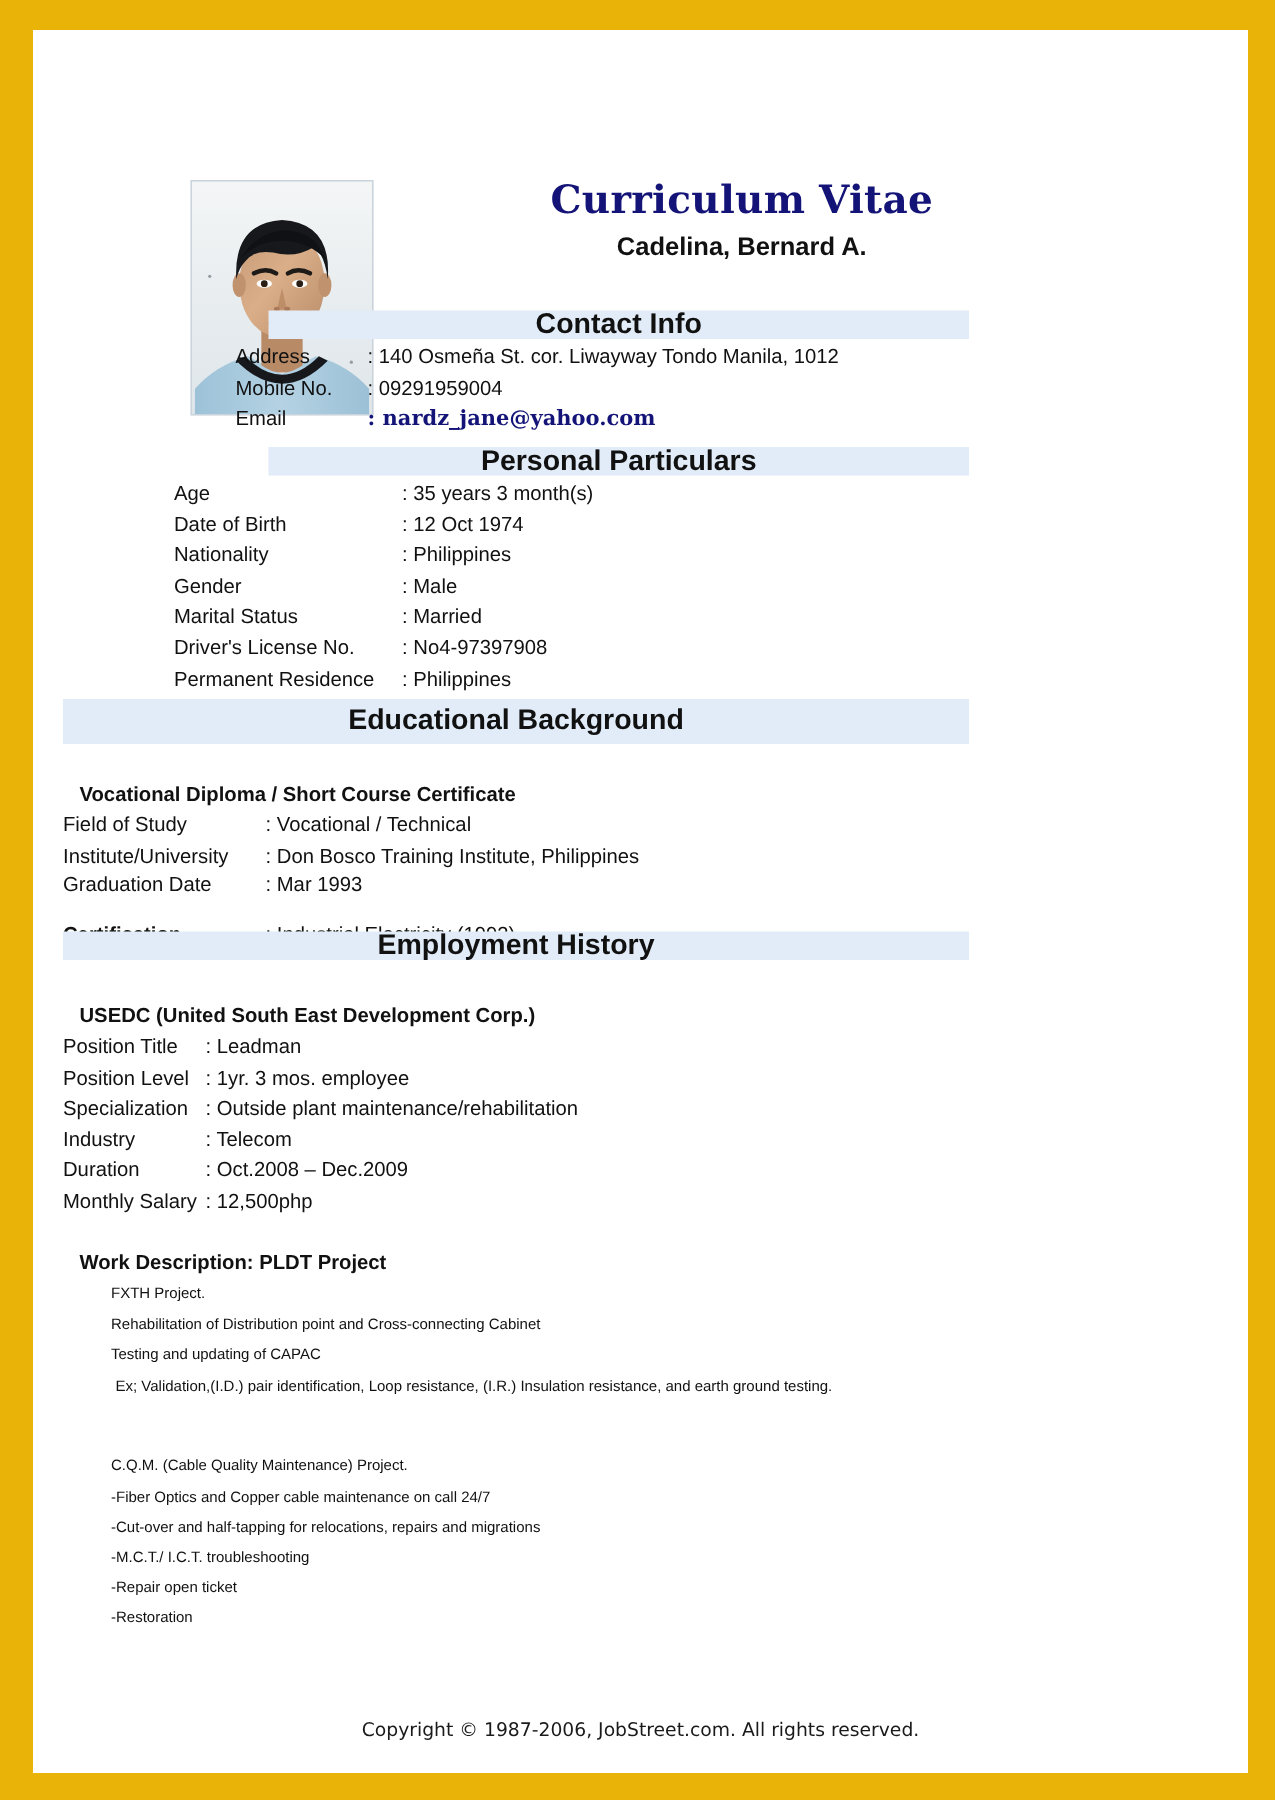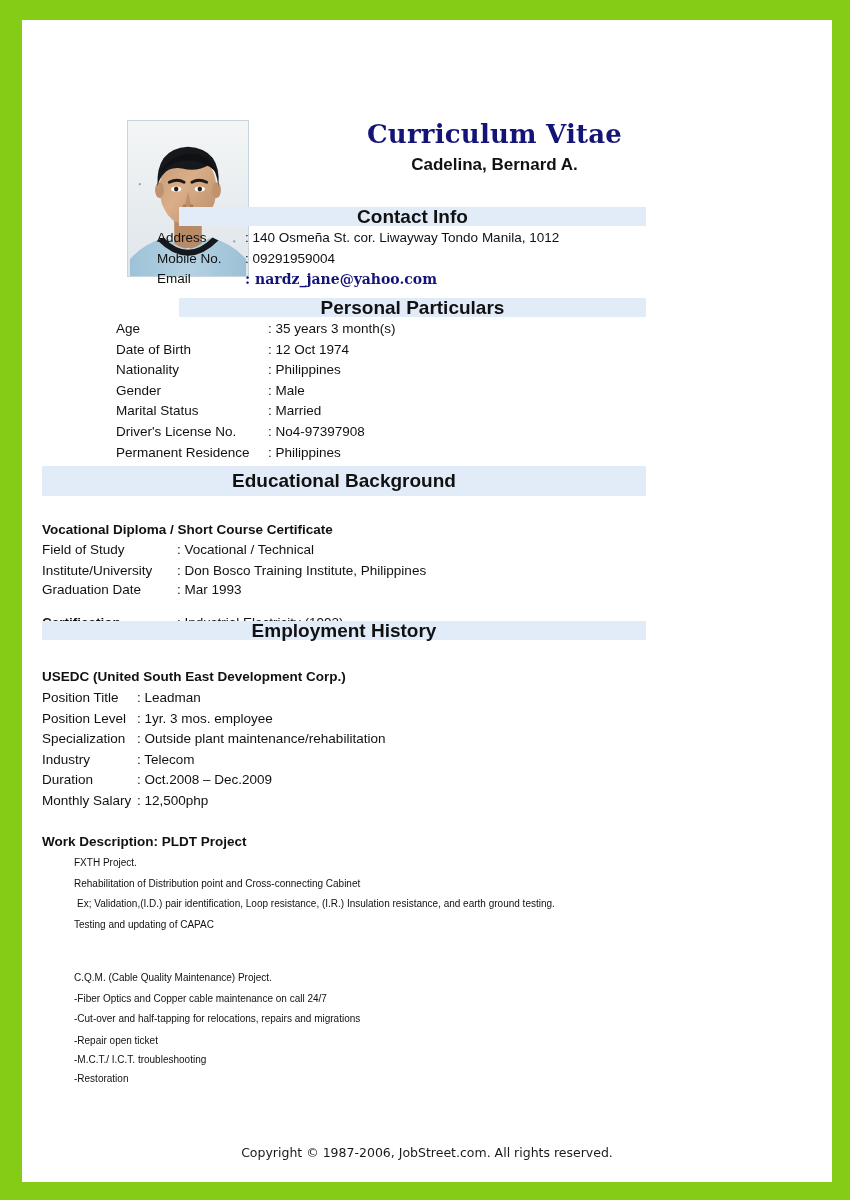--- a/index.html
+++ b/index.html
@@ -12,21 +12,21 @@
     height: 1200px;
     font-family: "Liberation Sans", sans-serif;
     overflow: hidden;
   }
 
   
   #page {
     position: relative;
     width: 850px;
     height: 1200px;
-    background: #84cc16;
+    background: #eab308;
     box-sizing: border-box;
     padding: 20px 18px 18px 22px;
   }
   #sheet {
     position: relative;
     width: 100%;
     height: 100%;
     background: #ffffff;
     box-sizing: border-box;
     overflow: hidden;
@@ -103,20 +103,21 @@
   }
   .frow .lbl { flex: 0 0 auto; }
   .frow .val { flex: 1 1 auto; }
   .frow.bold .lbl, .frow.bold .val { font-weight: bold; margin-top: 16px; }
 
   .subhead {
     font-size: 13.5px;
     font-weight: bold;
     color: #111111;
     line-height: 20px;
+    margin-left: 11px;
   }
 
   .para {
     font-size: 10px;
     color: #111111;
     line-height: 20.5px;
     margin-left: 32px;
   }
 
   
@@ -334,29 +335,29 @@
       <div class="frow">
         <span class="lbl">Monthly Salary</span>
         <span class="val">: 12,500php</span>
       </div>
     </div>
 
     <div class="blk" id="work-desc">
       <div class="subhead" style="line-height:22px">Work Description: PLDT Project</div>
       <div class="para">FXTH  Project.</div>
       <div class="para">Rehabilitation of Distribution point and Cross-connecting Cabinet</div>
+      <div class="para">Testing and updating of CAPAC</div>
       <div class="para wrap-para"> Ex; Validation,(I.D.) pair identification, Loop resistance, (I.R.) Insulation resistance, and  earth ground testing.</div>
-      <div class="para">Testing and updating of CAPAC</div>
     </div>
 
     <div class="blk" id="cqm-desc">
       <div class="para">C.Q.M. (Cable Quality Maintenance) Project.</div>
       <div class="para">-Fiber Optics and Copper cable maintenance on call 24/7</div>
       <div class="para">-Cut-over and half-tapping for relocations, repairs and migrations</div>
+      <div class="para" style="line-height:18px">-M.C.T./ I.C.T. troubleshooting</div>
       <div class="para" style="line-height:21px">-Repair open ticket</div>
-      <div class="para" style="line-height:18px">-M.C.T./ I.C.T. troubleshooting</div>
       <div class="para">-Restoration</div>
     </div>
 
     <div id="footer">Copyright © 1987-2006, JobStreet.com. All rights reserved.</div>
 
   </div>
 </div>
 
 </body></html>

